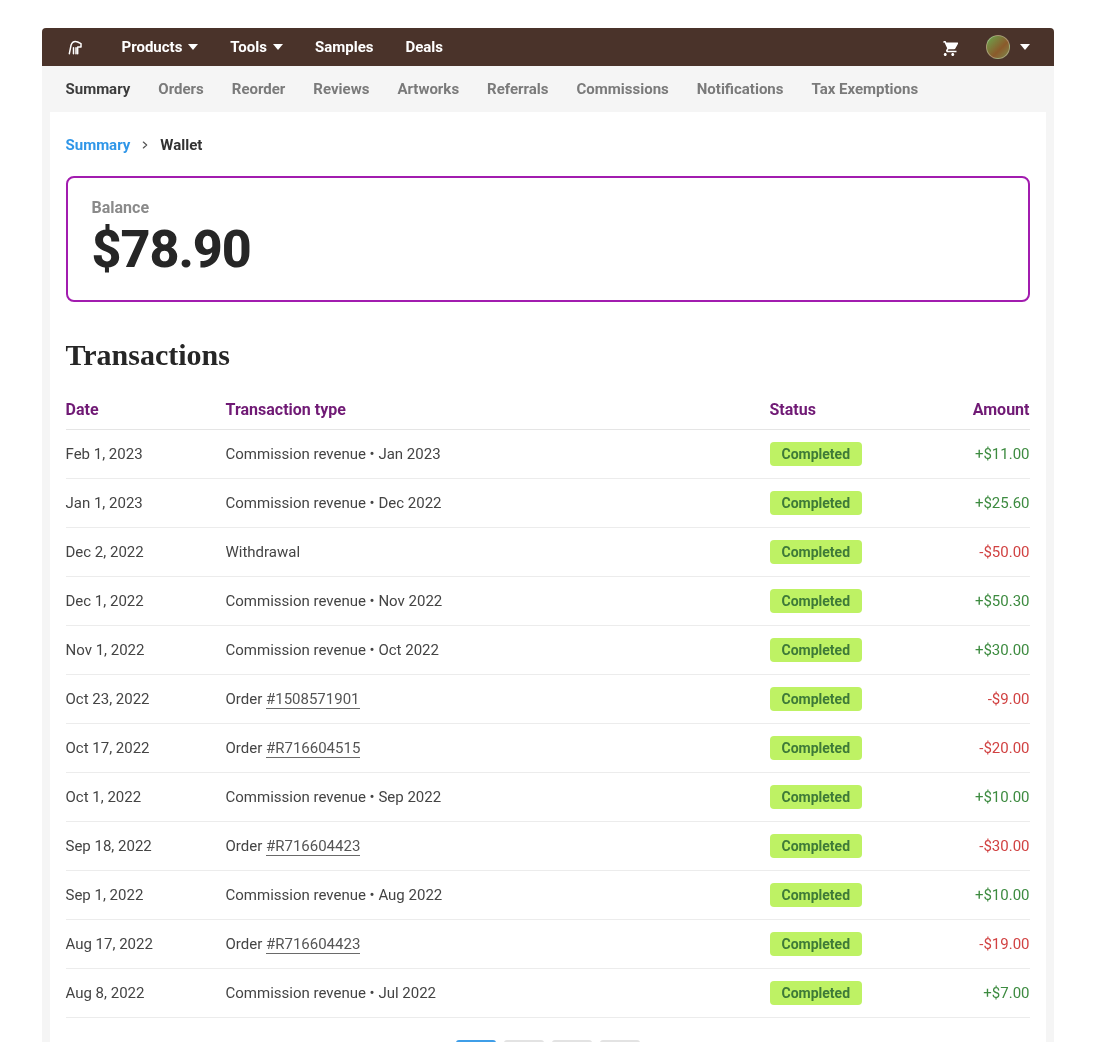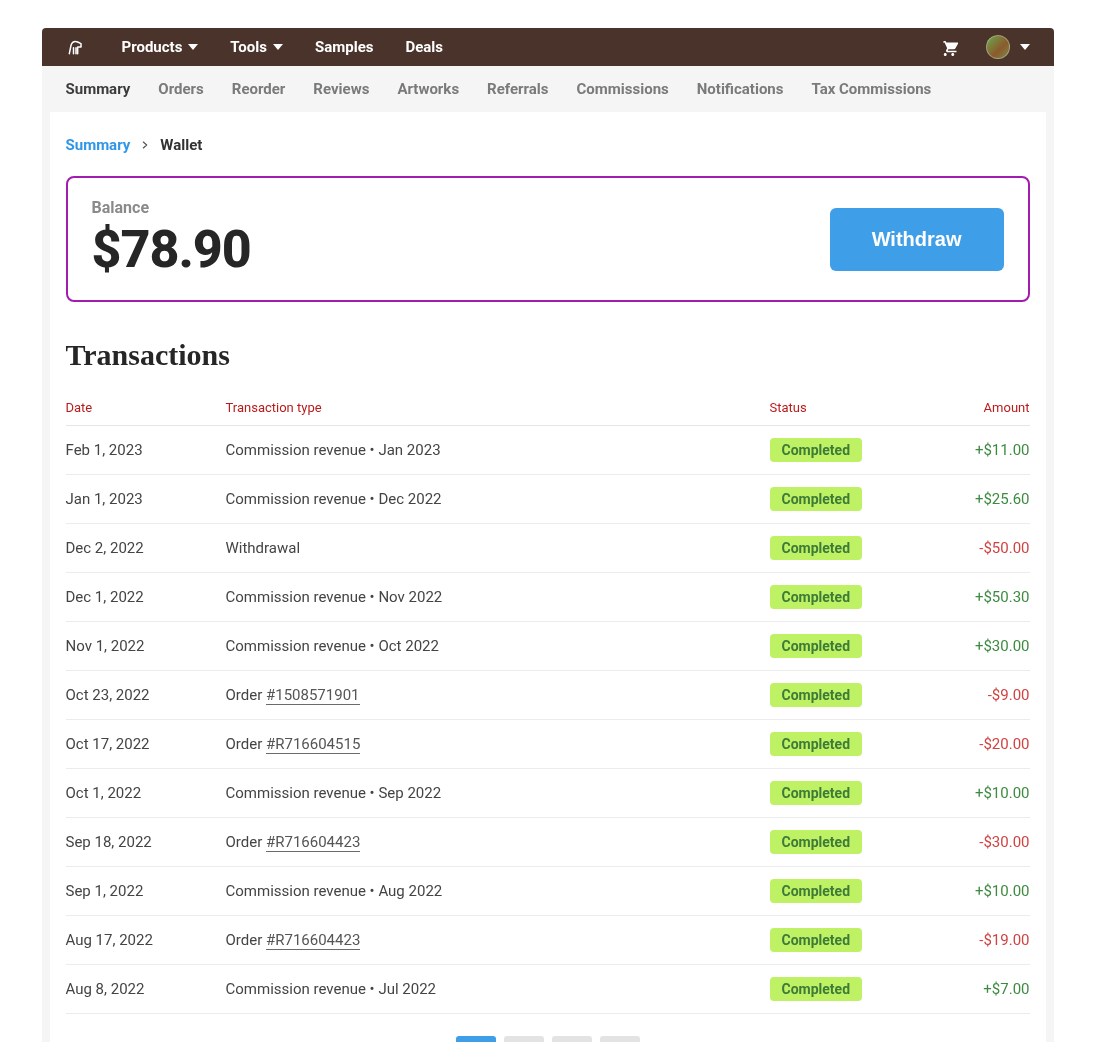--- a/index.html
+++ b/index.html
@@ -130,23 +130,23 @@
       color: #262626;
       margin-bottom: 18px;
       font-family: Liberation Serif, serif;
     }
     .tx-table {
       width: 100%;
       border-collapse: collapse;
     }
     .tx-table th {
       text-align: left;
-      font-size: 13px;
-      font-weight: 400;
-      color: #b91c1c;
+      font-size: 16px;
+      font-weight: 700;
+      color: #701a75;
       padding: 10px 0;
       border-bottom: 1px solid #e5e5e5;
     }
     .tx-table th:last-child, .tx-table td.amount { text-align: right; }
     .tx-table th.status-col { text-align: left; }
     .tx-table td {
       padding: 12px 0;
       font-size: 15px;
       color: #444;
       border-bottom: 1px solid #ececec;
@@ -236,41 +236,40 @@
 
   <div class="subnav" id="subnav">
       <div class="subnav-item active">Summary</div>
       <div class="subnav-item">Orders</div>
       <div class="subnav-item">Reorder</div>
       <div class="subnav-item">Reviews</div>
       <div class="subnav-item">Artworks</div>
       <div class="subnav-item">Referrals</div>
       <div class="subnav-item">Commissions</div>
       <div class="subnav-item">Notifications</div>
-      <div class="subnav-item">Tax Commissions</div>
+      <div class="subnav-item">Tax Exemptions</div>
     </div>
 
   <div class="content">
 
     <div class="breadcrumb">
       <span class="crumb-link">Summary</span>
       <span class="crumb-sep">
         <svg width="10" height="10" viewBox="0 0 24 24">
             <path d="M8 5l8 7-8 7" stroke="#555" stroke-width="3" fill="none" stroke-linecap="round" stroke-linejoin="round"></path>
           </svg>
       </span>
       <span class="crumb-current">Wallet</span>
     </div>
 
     <div class="balance-card">
       <div>
         <div class="balance-label">Balance</div>
         <div class="balance-amount">$78.90</div>
       </div>
-      <button class="withdraw-btn">Withdraw</button>
     </div>
 
     <h2 class="transactions-title">Transactions</h2>
 
     <table class="tx-table">
       <thead>
         <tr>
           <th>Date</th>
           <th>Transaction type</th>
           <th class="status-col">Status</th>

